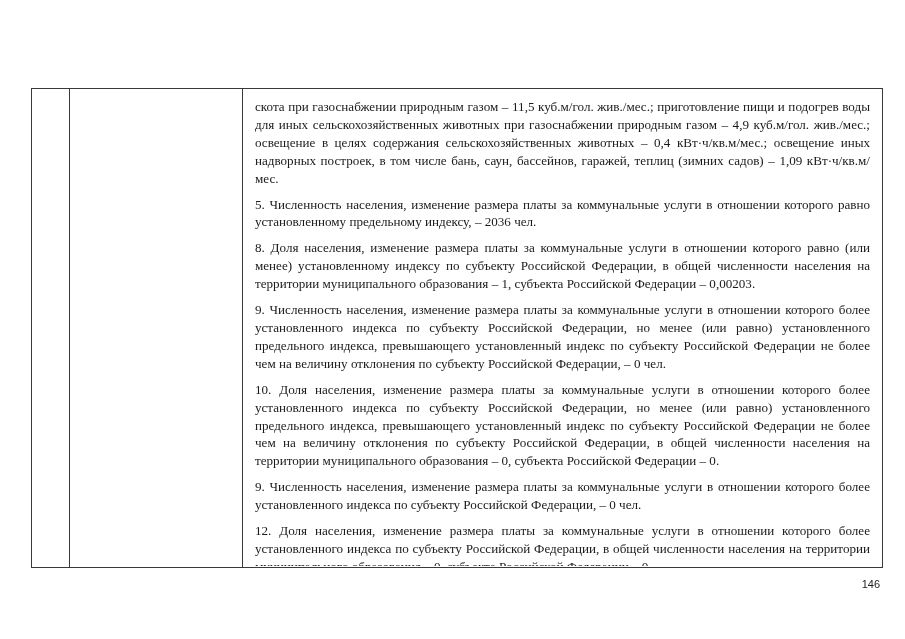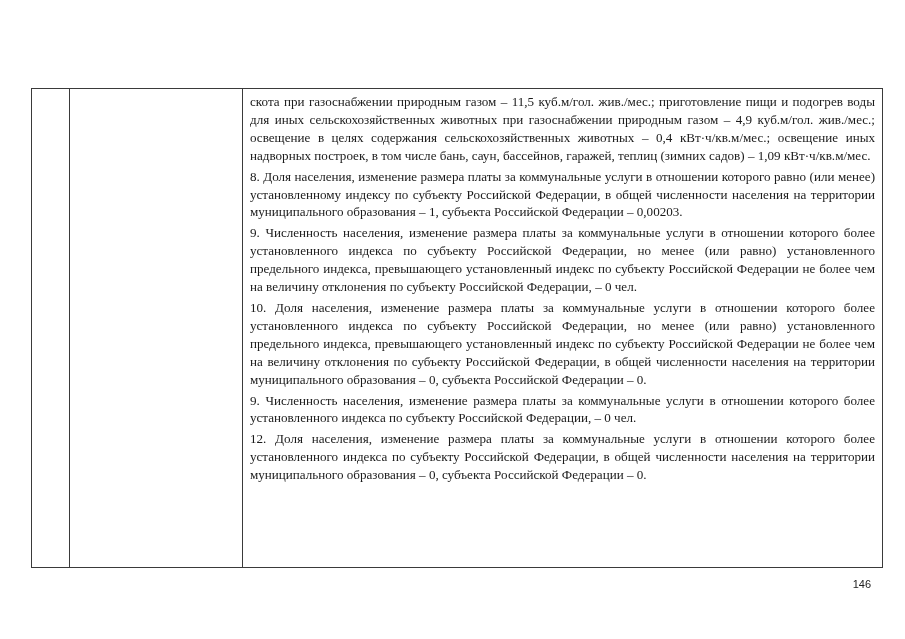--- a/index.html
+++ b/index.html
@@ -12,34 +12,35 @@
     border: 1.3px solid #3a3a3a; box-sizing: border-box;
   }
   .col-divider { position: absolute; top: 0; bottom: 0; width: 0; border-left: 1.3px solid #3a3a3a; }
   .col-div-1 { left: 37px; }
   .col-div-2 { left: 210px; }
   .cell-text {
     position: absolute; left: 215px; top: 1px; width: 631px;
     font-size: 13.1px; line-height: 17.9px; text-align: justify;
     overflow: hidden; height: 476px;
   }
-  .para { margin: 3px; text-align: justify; }
+  .para { margin: 8px; text-align: justify; }
   .page-number {
-    position: absolute; right: 34px; top: 578px;
+    position: absolute; right: 25px; top: 578px;
     font-family: "Liberation Sans", sans-serif; font-size: 11px; color: #222;
   }
 </style>
 </head>
 <body>
 
 <div class="page-table">
   <div class="col-divider col-div-1"></div>
   <div class="col-divider col-div-2"></div>
   <div class="cell-text">
     <p class="para">скота при газоснабжении природным газом – 11,5 куб.м/гол. жив./мес.; приготовление пищи и подогрев воды для иных сельскохозяйственных животных при газоснабжении природным газом – 4,9 куб.м/гол. жив./мес.; освещение в целях содержания сельскохозяйственных животных – 0,4 кВт·ч/кв.м/мес.; освещение иных надворных построек, в том числе бань, саун, бассейнов, гаражей, теплиц (зимних садов) – 1,09 кВт·ч/кв.м/мес.</p>
+    <p class="para">5. Численность населения, изменение размера платы за коммунальные услуги в отношении которого равно установленному предельному индексу, – 2036 чел.</p>
     <p class="para">8. Доля населения, изменение размера платы за коммунальные услуги в отношении которого равно (или менее) установленному индексу по субъекту Российской Федерации, в общей численности населения на территории муниципального образования – 1, субъекта Российской Федерации – 0,00203.</p>
     <p class="para">9. Численность населения, изменение размера платы за коммунальные услуги в отношении которого более установленного индекса по субъекту Российской Федерации, но менее (или равно) установленного предельного индекса, превышающего установленный индекс по субъекту Российской Федерации не более чем на величину отклонения по субъекту Российской Федерации, – 0 чел.</p>
     <p class="para">10. Доля населения, изменение размера платы за коммунальные услуги в отношении которого более установленного индекса по субъекту Российской Федерации, но менее (или равно) установленного предельного индекса, превышающего установленный индекс по субъекту Российской Федерации не более чем на величину отклонения по субъекту Российской Федерации, в общей численности населения на территории муниципального образования – 0, субъекта Российской Федерации – 0.</p>
     <p class="para">9. Численность населения, изменение размера платы за коммунальные услуги в отношении которого более установленного индекса по субъекту Российской Федерации, – 0 чел.</p>
     <p class="para">12. Доля населения, изменение размера платы за коммунальные услуги в отношении которого более установленного индекса по субъекту Российской Федерации, в общей численности населения на территории муниципального образования – 0, субъекта Российской Федерации – 0.</p>
 
   </div>
 </div>
 
 <div class="page-number">146</div>

